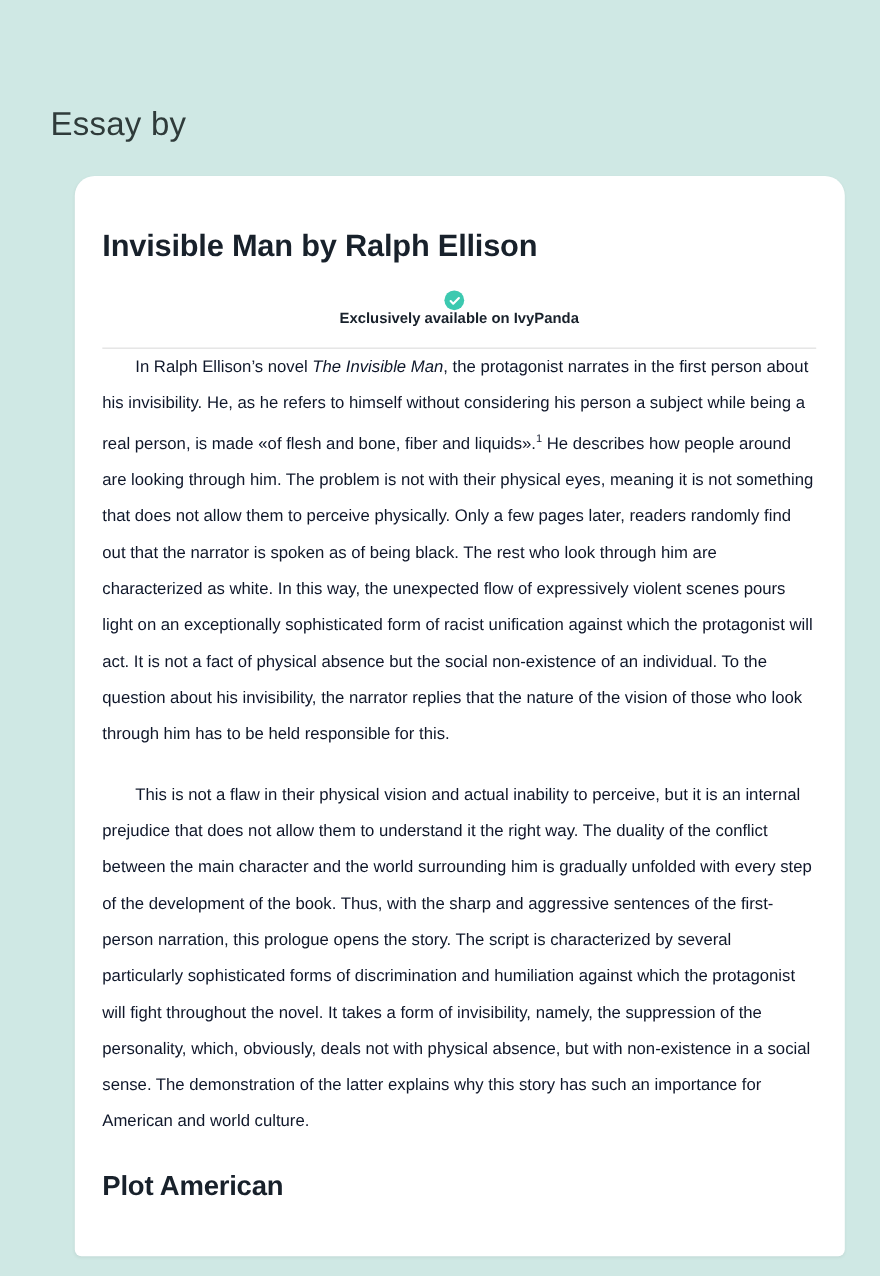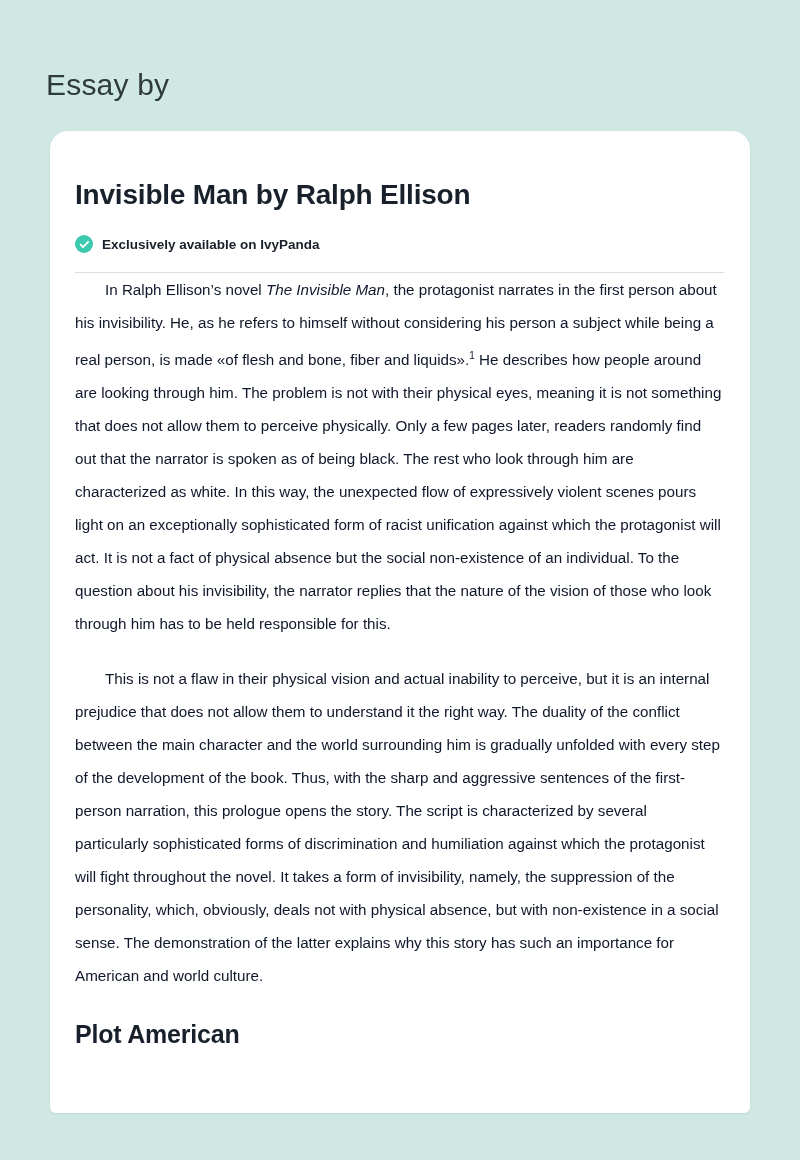--- a/index.html
+++ b/index.html
@@ -12,20 +12,21 @@
     height: 1160px;
     background: #cfe8e4;
     font-family: "Liberation Sans", sans-serif;
     overflow: hidden;
   }
 
   .page {
     width: 800px;
     height: 1084px;
     position: relative;
+    margin-top: 29px;
   }
 
   
   .brand-header {
     display: flex;
     align-items: center;
     padding: 40px 0 0 46px;
     height: 130px;
   }
   .brand-essay-by {
@@ -141,21 +142,21 @@
   }
   .brand-reg {
     font-size: 14px;
     vertical-align: super;
     font-weight: bold;
   }
 
   
   .doc-card {
     position: absolute;
-    left: 50px;
+    left: 68px;
     top: 131px;
     width: 700px;
     height: 982px;
     background: #ffffff;
     border-radius: 18px 18px 6px 6px;
     box-shadow: 0 1px 3px rgba(0,0,0,0.05);
     overflow: hidden;
   }
   .doc-inner {
     padding: 34px 26px 0 25px;
@@ -164,20 +165,21 @@
     font-size: 28px;
     font-weight: bold;
     color: #18212b;
     margin: 14px 0 0 0;
     letter-spacing: -0.2px;
   }
   .exclusive-row {
     display: flex;
     align-items: center;
     margin-top: 24px;
+    flex-direction: column;
   }
   .check-badge {
     width: 18px;
     height: 18px;
     border-radius: 50%;
     background: #3cc9b0;
     display: inline-flex;
     align-items: center;
     justify-content: center;
     margin-right: 9px;

